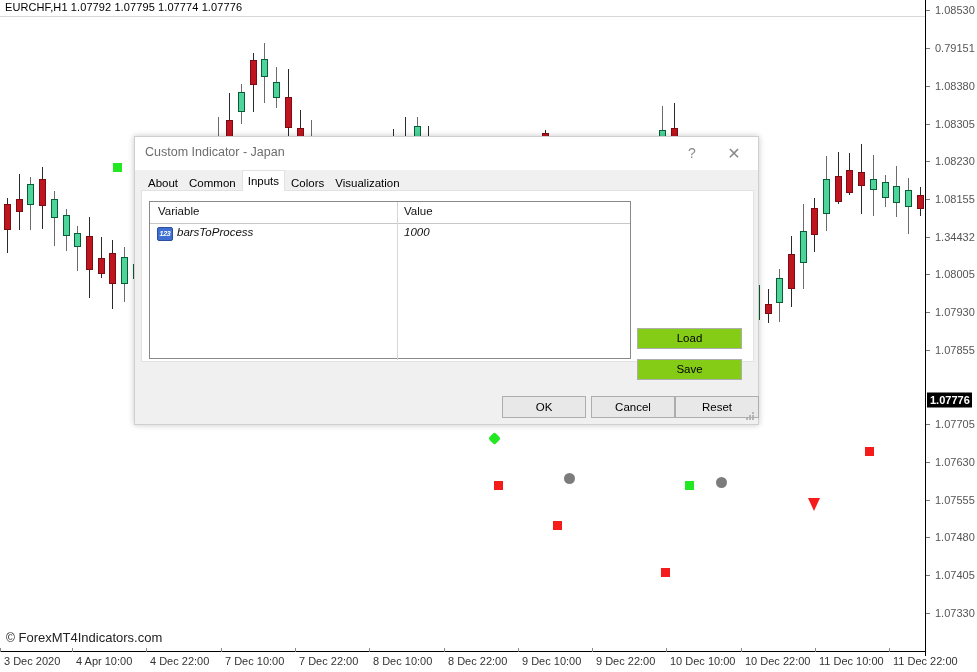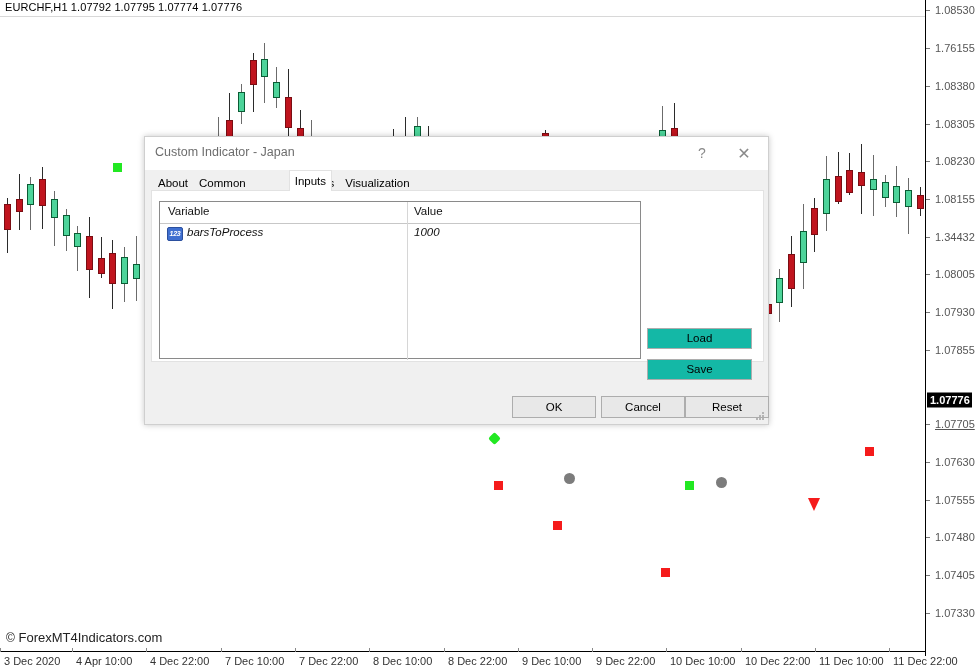--- a/index.html
+++ b/index.html
@@ -50,38 +50,38 @@
   .mk.sq{width:9px;height:9px;}
   .mk.sq.red{background:#f51b1b;}
   .mk.sq.green{background:#22e822;}
   .mk.circle{width:11px;height:11px;border-radius:50%;background:#7c7c7c;}
   .mk.diamond{width:9px;height:9px;background:#22e822;
        transform:rotate(45deg);border-radius:2px;}
   .mk.arrowdn{width:0;height:0;border-left:6px solid transparent;
        border-right:6px solid transparent;border-top:13px solid #f51b1b;}
 
   
-  #dialog{position:absolute;left:144px;top:136px;width:625px;height:289px;
+  #dialog{position:absolute;left:134px;top:136px;width:625px;height:289px;
        background:#f0f0f0;border:1px solid #cfcfcf;
        box-shadow:0 0 6px rgba(0,0,0,.22);box-sizing:border-box;}
   #titlebar{position:relative;height:33px;background:#fff;
        border-bottom:1px solid #f0f0f0;}
   #dlg-title{position:absolute;left:10px;top:8px;font-size:12.5px;color:#6d6d6d;
        white-space:nowrap;}
   .tbtn{position:absolute;top:0;height:33px;width:40px;cursor:default;
        color:#8a8a8a;font-size:14px;text-align:center;line-height:33px;}
   #help-btn{right:46px;}
   #close-btn{right:4px;font-size:16px;}
 
   #tabstrip{position:absolute;left:0;top:33px;width:625px;height:20px;}
   .tab{position:absolute;top:4px;height:16px;font-size:11.5px;color:#000;
        background:#f0f0f0;padding:1px 5px 0 5px;box-sizing:border-box;
        white-space:nowrap;cursor:default;line-height:16px;}
   .tab.active{top:0;height:21px;line-height:19px;background:#fff;
-       border:1px solid #e2e2e2;border-bottom:none;z-index:3;margin-left:37px;}
+       border:1px solid #e2e2e2;border-bottom:none;z-index:3;}
 
   #tabpanel{position:absolute;left:6px;top:53px;width:613px;height:172px;
        background:#fff;border:1px solid #e2e2e2;box-sizing:border-box;}
 
   #grid{position:absolute;left:7px;top:10px;width:482px;height:158px;
        background:#fff;border:1px solid #8a8a8a;box-sizing:border-box;}
   #grid-head{position:relative;height:21px;background:#fff;
        border-bottom:1px solid #c7c7c7;}
   .gh{position:absolute;top:3px;font-size:11.5px;color:#111;white-space:nowrap;}
   #gh-var{left:8px;}
@@ -91,21 +91,21 @@
   .grow{position:relative;height:20px;font-style:italic;}
   .gicon{position:absolute;left:7px;top:3px;width:14px;height:12px;
        background:#3f6fd0;border:1px solid #2b4f9e;border-radius:2px;
        color:#fff;font-size:7px;font-weight:bold;text-align:center;
        line-height:12px;letter-spacing:-0.3px;overflow:hidden;}
   .gvar{position:absolute;left:27px;top:2px;font-size:11.5px;color:#111;
        white-space:nowrap;}
   .gval{position:absolute;left:254px;top:2px;font-size:11.5px;color:#111;
        white-space:nowrap;}
 
-  .sidebtn{position:absolute;width:105px;height:21px;background:#14b8a6;
+  .sidebtn{position:absolute;width:105px;height:21px;background:#84cc16;
        border:1px solid #adadad;font-size:11.5px;color:#000;cursor:default;
        text-align:center;line-height:19px;box-sizing:border-box;}
   #load-btn{left:502px;top:191px;}
   #save-btn{left:502px;top:222px;}
 
   .footbtn{position:absolute;top:259px;width:84px;height:22px;background:#e8e8e8;
        border:1px solid #adadad;font-size:11.5px;color:#000;cursor:default;
        text-align:center;line-height:20px;box-sizing:border-box;}
   #ok-btn{left:367px;}
   #cancel-btn{left:456px;}
@@ -449,39 +449,39 @@
       <div class="mk sq red" style="left: 661px; top: 551px;"></div>
       <div class="mk sq green" style="left: 685px; top: 464px;"></div>
       <div class="mk circle" style="left: 716px; top: 460px;"></div>
       <div class="mk arrowdn" style="left: 808px; top: 481px;"></div>
       <div class="mk sq red" style="left: 865px; top: 430px;"></div>
     </div>
 
   <div id="price-scale">
       <span class="plabel" style="top: 10px;">1.08530</span>
       <i class="ptick" style="top: 10px;"></i>
-      <span class="plabel" style="top: 48px;">1.76155</span>
+      <span class="plabel" style="top: 48px;">0.79151</span>
       <i class="ptick" style="top: 48px;"></i>
       <span class="plabel" style="top: 86px;">1.08380</span>
       <i class="ptick" style="top: 86px;"></i>
       <span class="plabel" style="top: 124px;">1.08305</span>
       <i class="ptick" style="top: 124px;"></i>
       <span class="plabel" style="top: 161px;">1.08230</span>
       <i class="ptick" style="top: 161px;"></i>
       <span class="plabel" style="top: 199px;">1.08155</span>
       <i class="ptick" style="top: 199px;"></i>
       <span class="plabel" style="top: 237px;">1.34432</span>
       <i class="ptick" style="top: 237px;"></i>
       <span class="plabel" style="top: 274px;">1.08005</span>
       <i class="ptick" style="top: 274px;"></i>
       <span class="plabel" style="top: 312px;">1.07930</span>
       <i class="ptick" style="top: 312px;"></i>
       <span class="plabel" style="top: 350px;">1.07855</span>
       <i class="ptick" style="top: 350px;"></i>
-      <span class="plabel" style="top: 424px; text-decoration: underline;">1.07705</span>
+      <span class="plabel" style="top: 424px;">1.07705</span>
       <i class="ptick" style="top: 424px;"></i>
       <span class="plabel" style="top: 462px;">1.07630</span>
       <i class="ptick" style="top: 462px;"></i>
       <span class="plabel" style="top: 500px;">1.07555</span>
       <i class="ptick" style="top: 500px;"></i>
       <span class="plabel" style="top: 537px;">1.07480</span>
       <i class="ptick" style="top: 537px;"></i>
       <span class="plabel" style="top: 575px;">1.07405</span>
       <i class="ptick" style="top: 575px;"></i>
       <span class="plabel" style="top: 613px;">1.07330</span>

